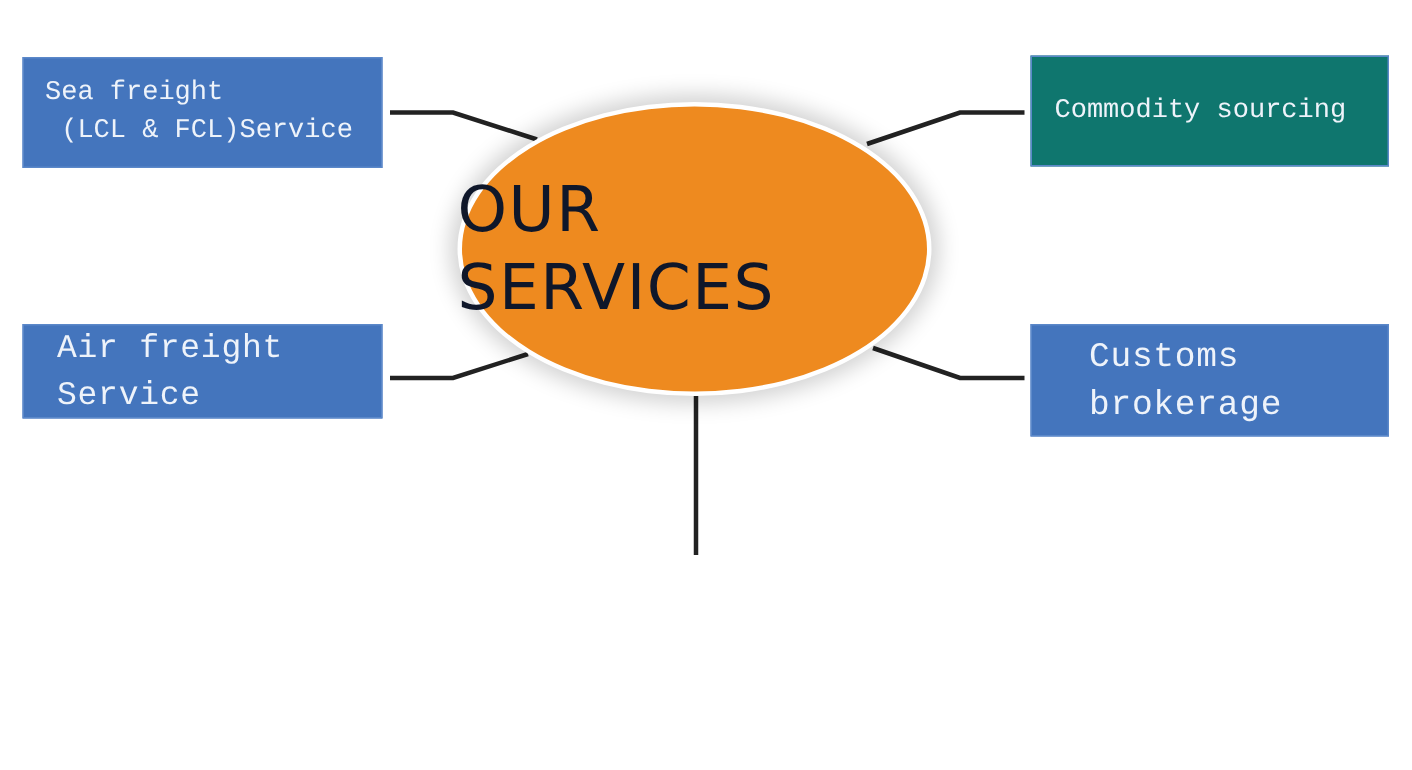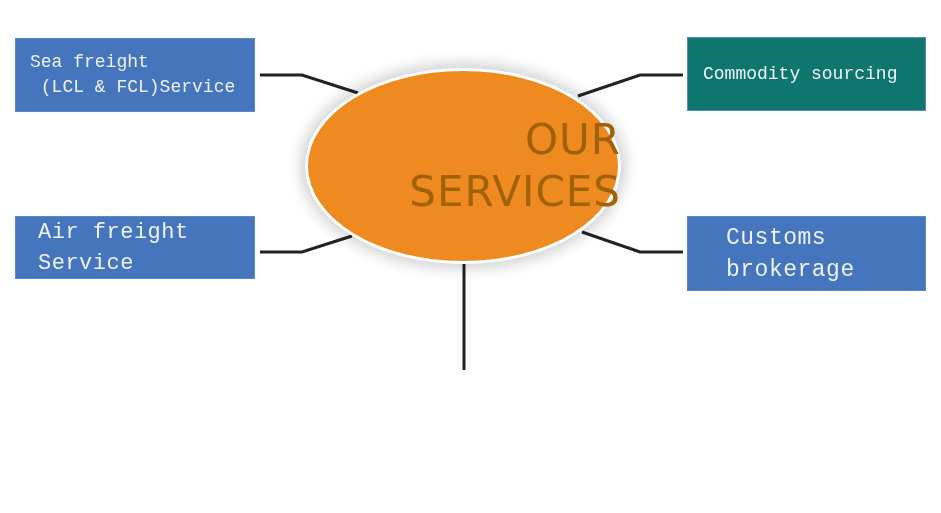--- a/index.html
+++ b/index.html
@@ -25,22 +25,22 @@
   .hub {
     position: absolute; left: 0; top: 0; width: 316px; height: 196px;
     border-radius: 50%;
     background: #EE8A1F;
     border: 3px solid #FFFFFF;
     box-sizing: border-box;
     box-shadow: 0 0 14px 5px rgba(0,0,0,0.18);
   }
   .hub-text {
     position: absolute; left: 0; top: 0; width: 316px; height: 196px;
-    display: flex; flex-direction: column; align-items: flex-end; justify-content: center;
-    font-family: "DejaVu Sans", sans-serif; color: #a16207;
+    display: flex; flex-direction: column; align-items: flex-start; justify-content: center;
+    font-family: "DejaVu Sans", sans-serif; color: #0f172a;
     font-size: 42px; line-height: 52px; letter-spacing: 1px;
   }
 </style>
 </head>
 <body>
 
 <div class="stage">
 
   <svg class="connectors" width="941" height="513">
     <polyline points="260,75 302,75 358,93" fill="none" stroke="#222" stroke-width="3"></polyline>

